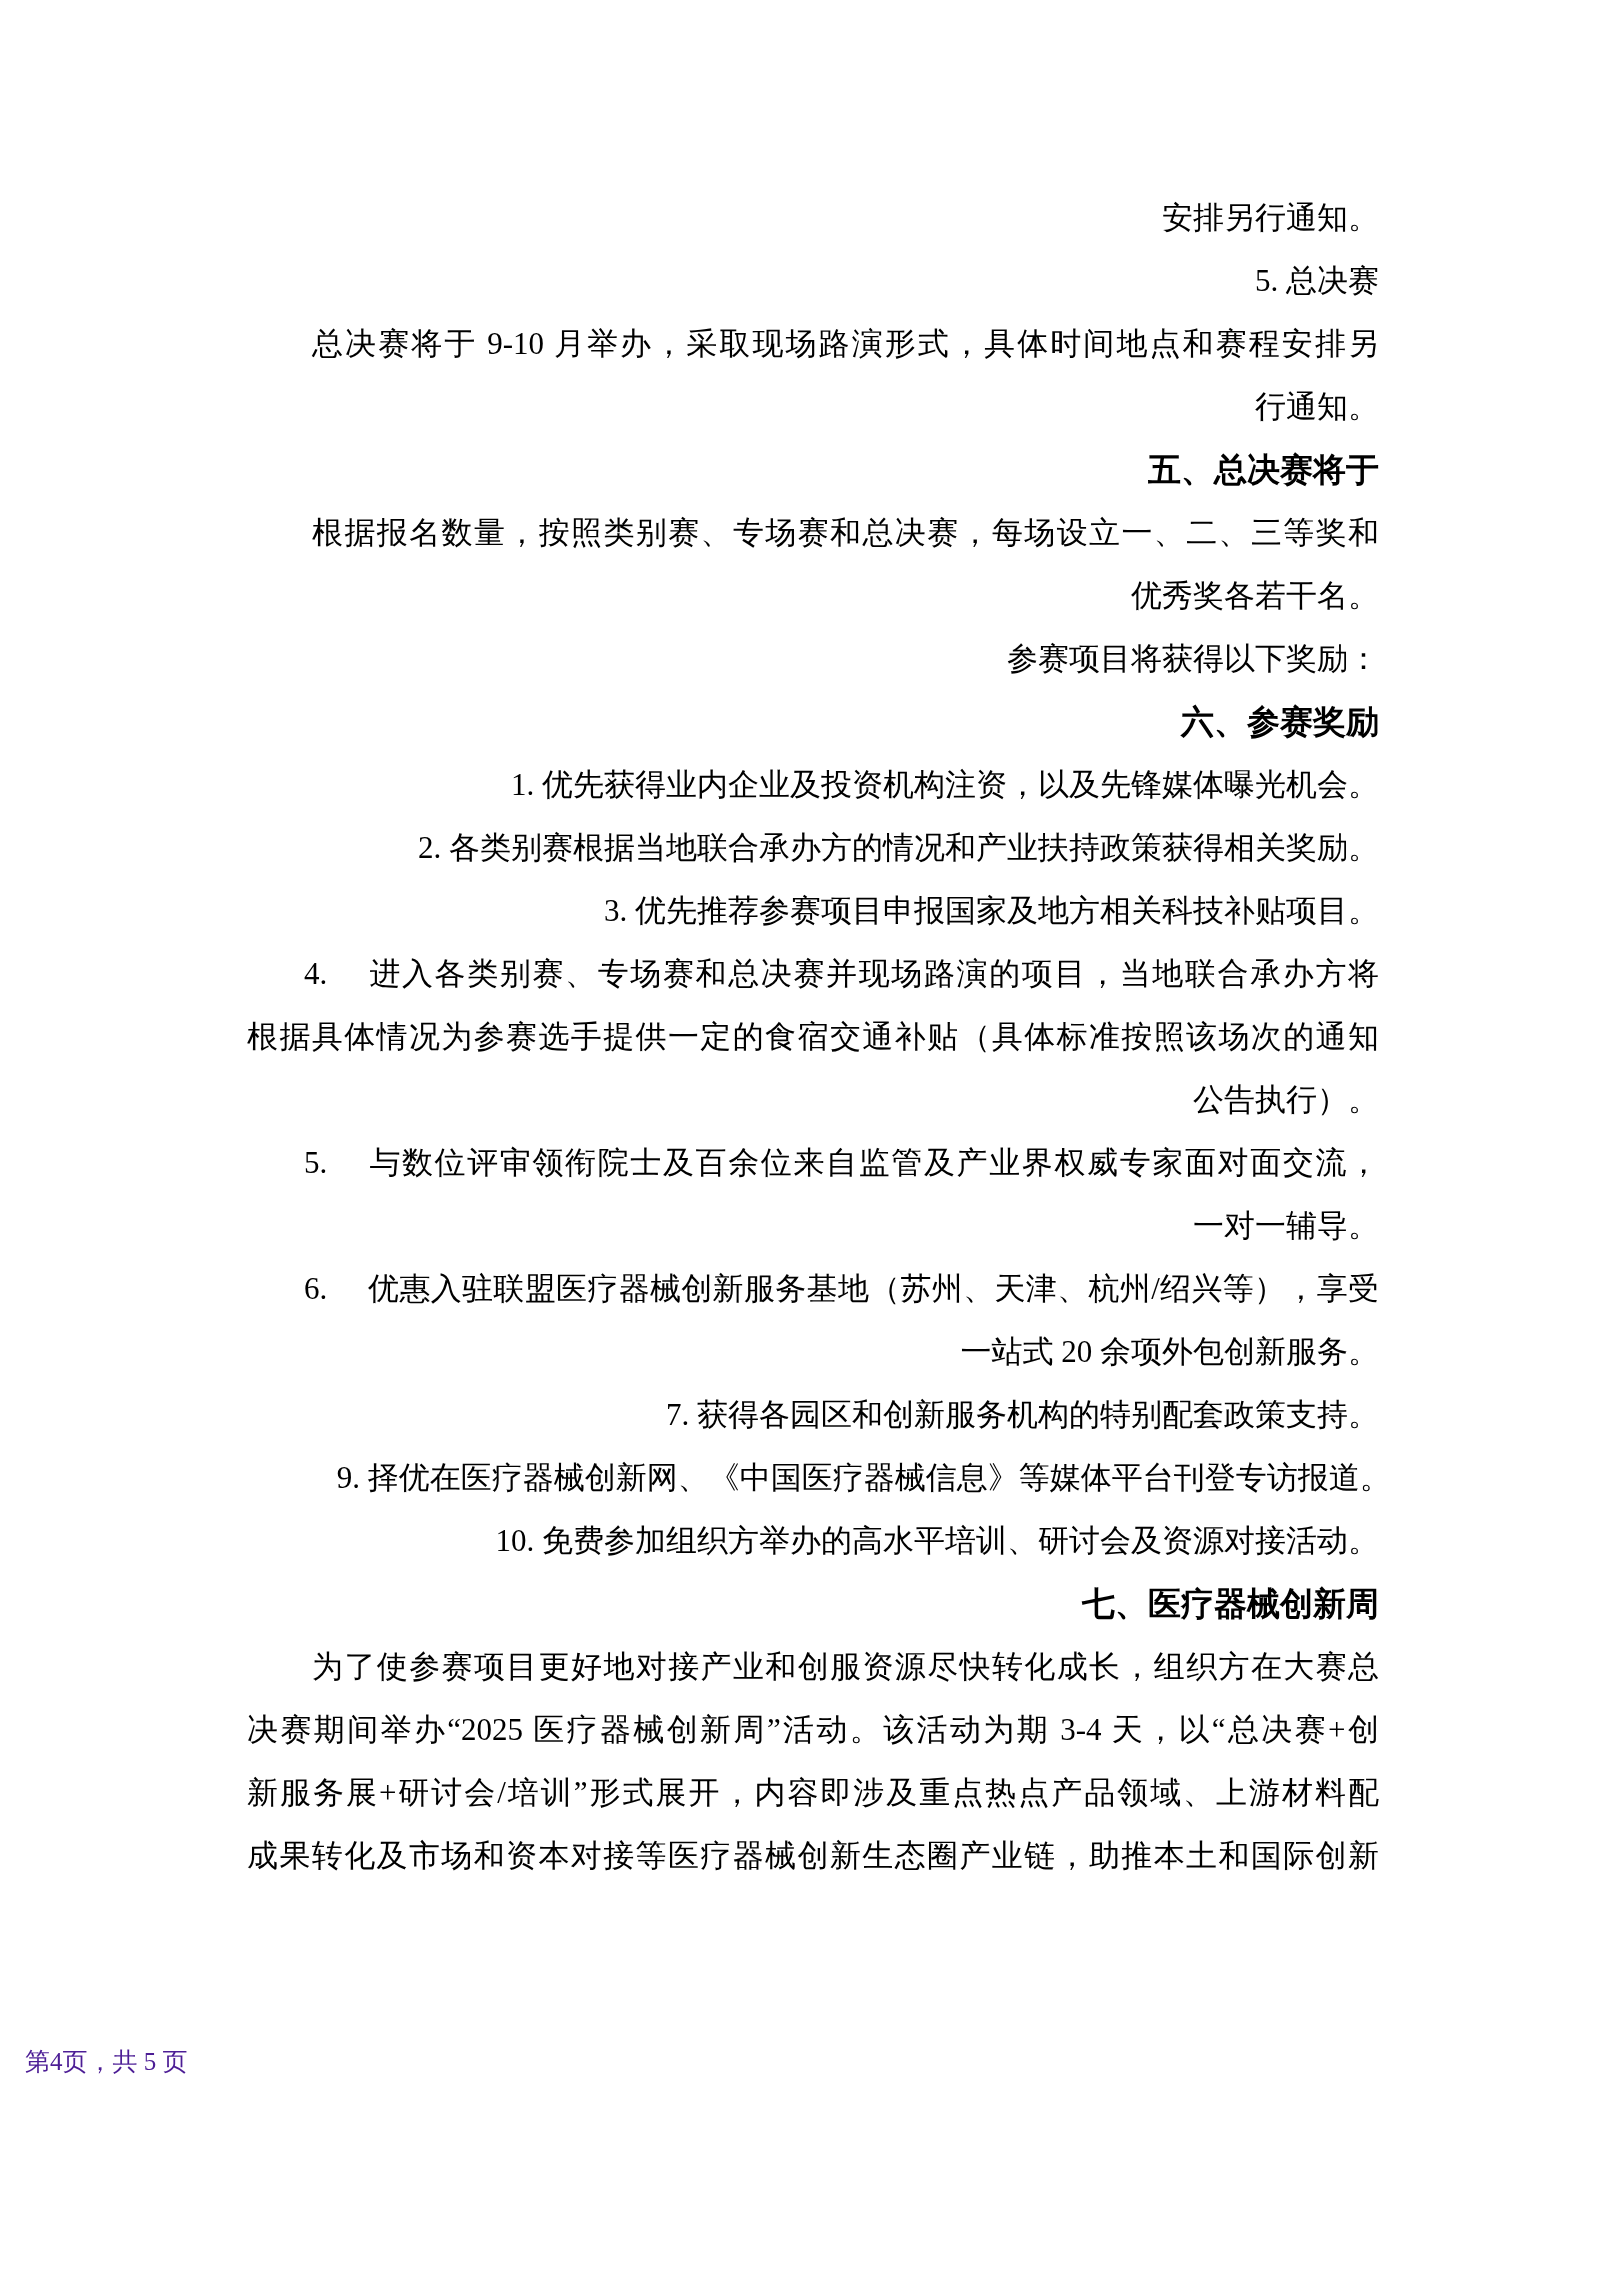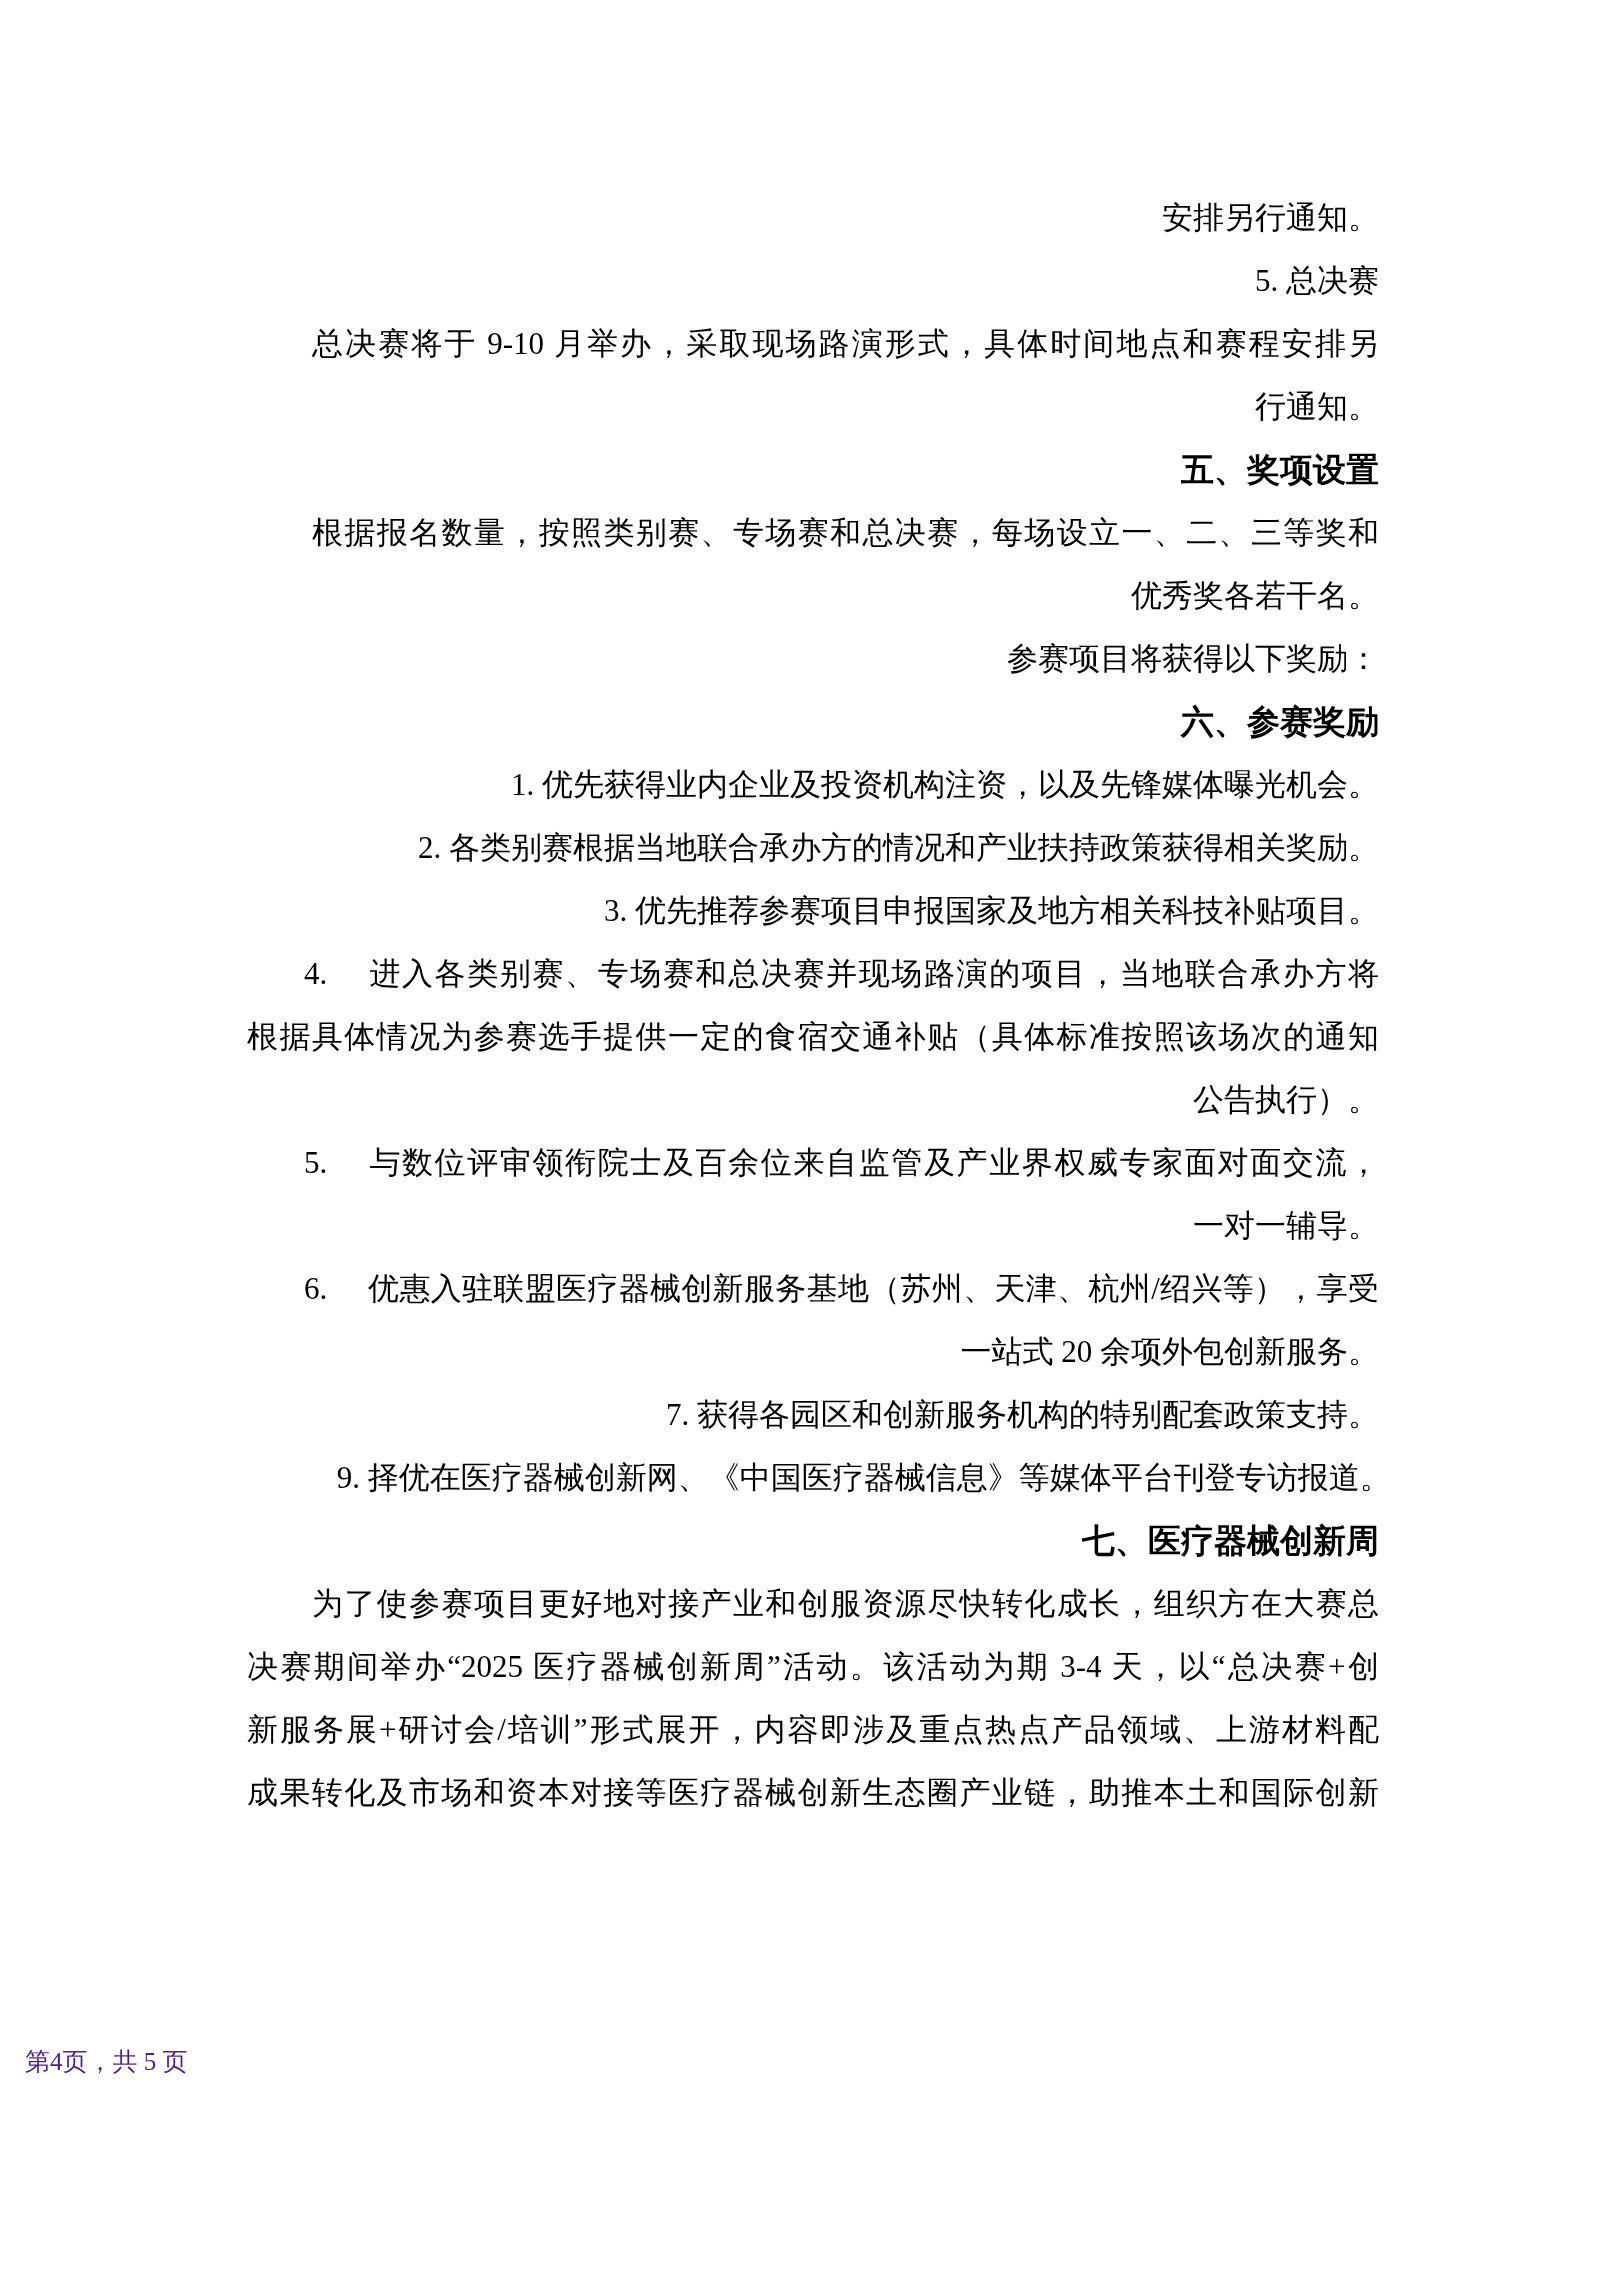--- a/index.html
+++ b/index.html
@@ -82,21 +82,21 @@
       <div class="line para justify">
     
     <span class="txt">总决赛将于 9-10 月举办，采取现场路演形式，具体时间地点和赛程安排另</span>
   </div>
       <div class="line flush">
     
     <span class="txt">行通知。</span>
   </div>
       <div class="line heading">
     
-    <span class="txt">五、奖项设置</span>
+    <span class="txt">五、总决赛将于</span>
   </div>
       <div class="line para justify">
     
     <span class="txt">根据报名数量，按照类别赛、专场赛和总决赛，每场设立一、二、三等奖和</span>
   </div>
       <div class="line flush">
     
     <span class="txt">优秀奖各若干名。</span>
   </div>
       <div class="line para">
@@ -148,20 +148,24 @@
     <span class="txt">一站式 20 余项外包创新服务。</span>
   </div>
       <div class="line item">
     <span class="num">7.</span>
     <span class="txt">获得各园区和创新服务机构的特别配套政策支持。</span>
   </div>
       <div class="line item">
     <span class="num">9.</span>
     <span class="txt">择优在医疗器械创新网、《中国医疗器械信息》等媒体平台刊登专访报道。</span>
   </div>
+      <div class="line item">
+    <span class="num">10.</span>
+    <span class="txt">免费参加组织方举办的高水平培训、研讨会及资源对接活动。</span>
+  </div>
       <div class="line heading">
     
     <span class="txt">七、医疗器械创新周</span>
   </div>
       <div class="line para justify">
     
     <span class="txt">为了使参赛项目更好地对接产业和创服资源尽快转化成长，组织方在大赛总</span>
   </div>
       <div class="line flush justify">
     

